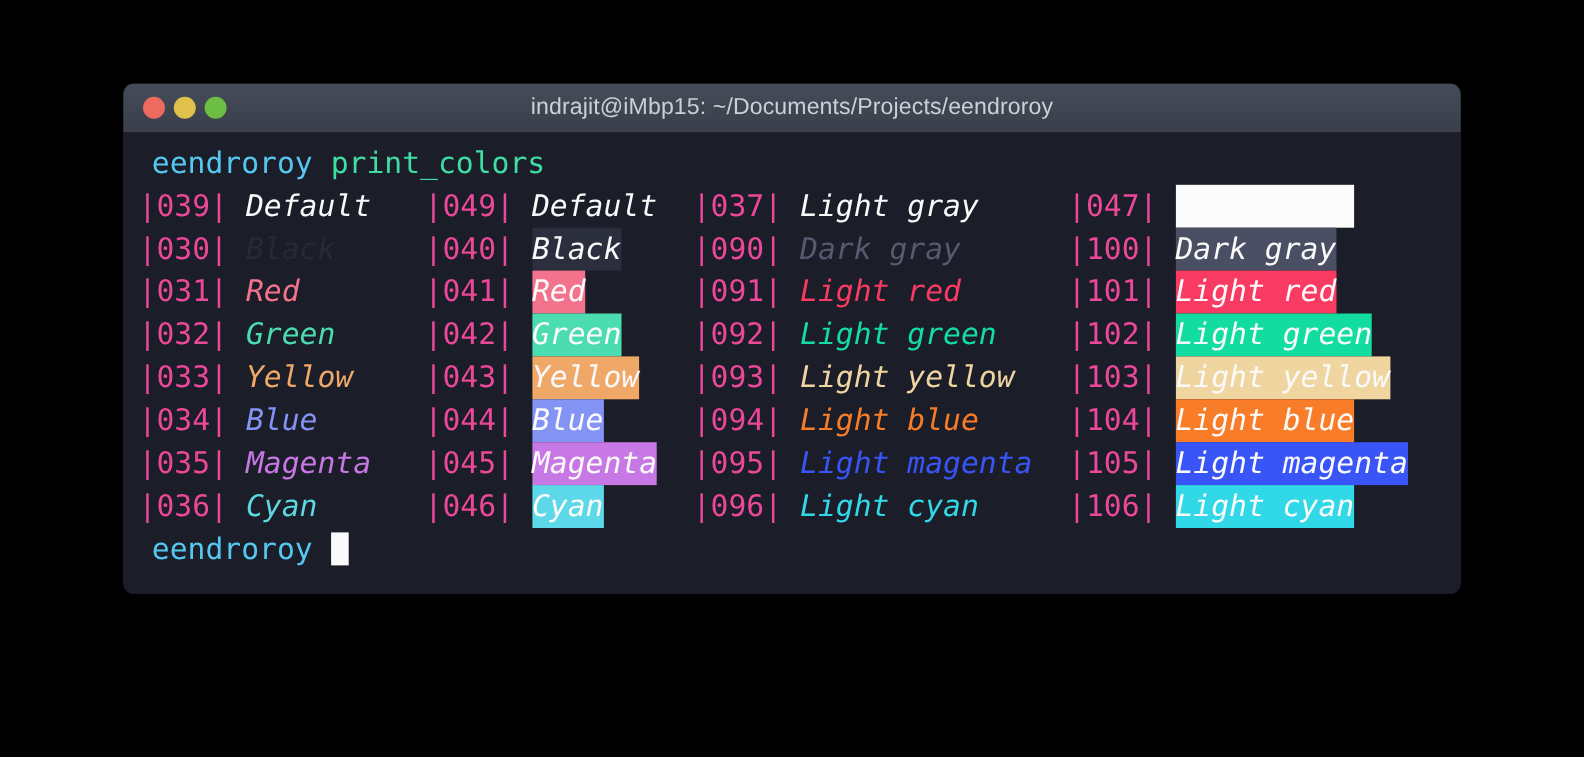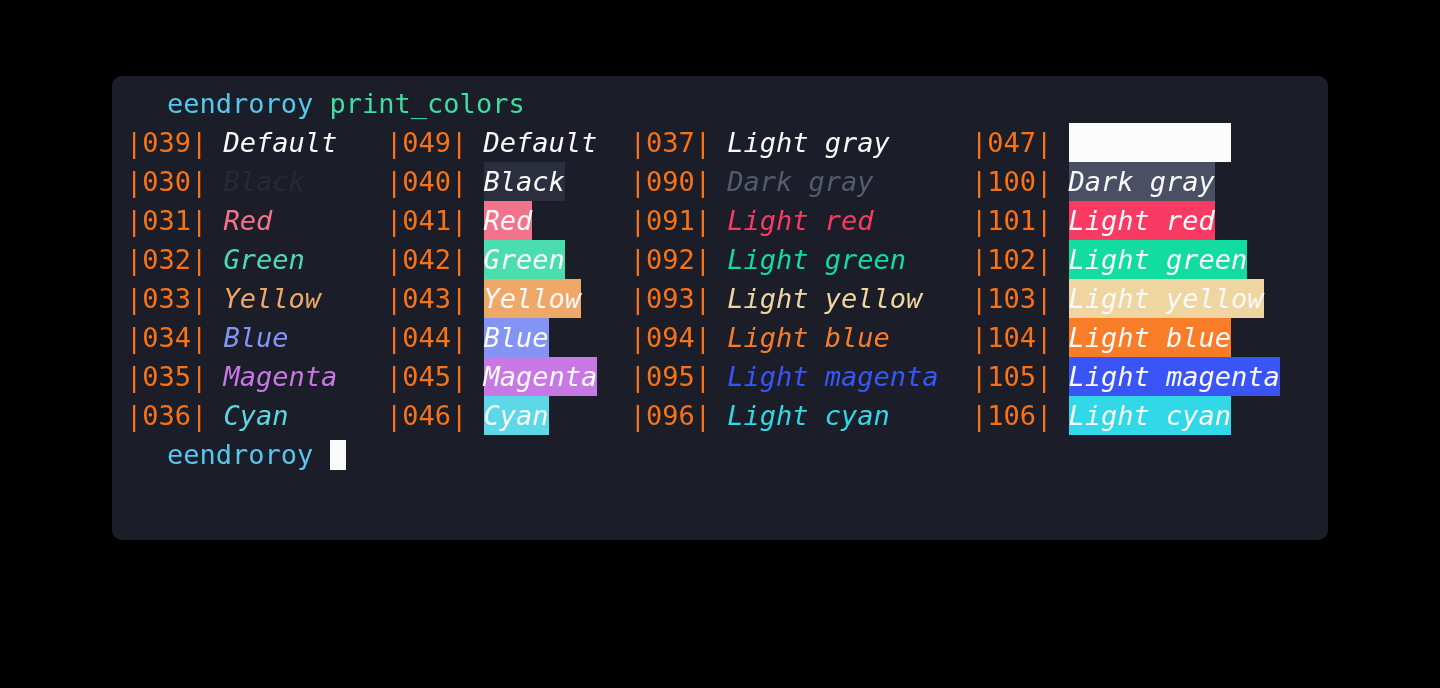--- a/index.html
+++ b/index.html
@@ -70,23 +70,22 @@
     padding: 8px 0 0 0;
     box-sizing: border-box;
   }
 
   .term-line {
     height: 39px;
     line-height: 39px;
     white-space: pre;
     font-family: "DejaVu Sans Mono", monospace;
     font-size: 27px;
-    padding-left: 18px;
+    padding-left: 26px;
     color: #FAFAFA;
-    margin-left: 37px;
   }
 
   .prompt-user { color: #55C8F0; }
   .prompt-cmd  { color: #3DDDA4; }
 
   .cursor-block {
     display: inline-block;
     width: 16px;
     height: 30px;
     background: #FAFAFA;
@@ -101,37 +100,45 @@
     font-family: "DejaVu Sans Mono", monospace;
     font-size: 27px;
     line-height: 39px;
     padding-left: 4px;
   }
   .cell {
     display: inline-block;
     vertical-align: top;
   }
   .code {
-    color: #f97316;
+    color: #ec4899;
     display: inline-block;
     text-align: right;
   }
   .swatch {
     display: inline-block;
     height: 39px;
     line-height: 39px;
     padding: 0;
     font-style: italic;
   }
 </style>
 </head>
 <body>
 
 <div id="terminal-window">
 
+  <div id="title-bar">
+    <div id="traffic-lights">
+      <span class="light close"></span>
+      <span class="light min"></span>
+      <span class="light max"></span>
+    </div>
+    <div id="title-text">indrajit@iMbp15: ~/Documents/Projects/eendroroy</div>
+  </div>
 
   <div id="terminal-body">
 
     <div class="term-line"><span class="prompt-user">eendroroy</span><span> </span><span class="prompt-cmd">print_colors</span></div>
 
     <div id="color-grid">
         <div class="color-row" style="position: relative;"><span class="cell" style="position: absolute; left: 14px;"><span class="code">|039| </span><span class="swatch" style="color: rgb(250, 250, 250);">Default</span></span><span class="cell" style="position: absolute; left: 274px;"><span class="code">|049| </span><span class="swatch" style="background: transparent; color: rgb(250, 250, 250);">Default</span></span><span class="cell" style="position: absolute; left: 517.75px;"><span class="code">|037| </span><span class="swatch" style="color: rgb(250, 250, 250);">Light gray</span></span><span class="cell" style="position: absolute; left: 859px;"><span class="code">|047| </span><span class="swatch" style="background: rgb(252, 252, 252); color: rgb(252, 252, 252);">Light gray</span></span></div>
         <div class="color-row" style="position: relative;"><span class="cell" style="position: absolute; left: 14px;"><span class="code">|030| </span><span class="swatch" style="color: rgb(38, 42, 54);">Black</span></span><span class="cell" style="position: absolute; left: 274px;"><span class="code">|040| </span><span class="swatch" style="background: rgb(43, 46, 60); color: rgb(250, 250, 250);">Black</span></span><span class="cell" style="position: absolute; left: 517.75px;"><span class="code">|090| </span><span class="swatch" style="color: rgb(85, 90, 110);">Dark gray</span></span><span class="cell" style="position: absolute; left: 859px;"><span class="code">|100| </span><span class="swatch" style="background: rgb(74, 79, 99); color: rgb(250, 250, 250);">Dark gray</span></span></div>
         <div class="color-row" style="position: relative;"><span class="cell" style="position: absolute; left: 14px;"><span class="code">|031| </span><span class="swatch" style="color: rgb(244, 115, 140);">Red</span></span><span class="cell" style="position: absolute; left: 274px;"><span class="code">|041| </span><span class="swatch" style="background: rgb(244, 115, 140); color: rgb(250, 250, 250);">Red</span></span><span class="cell" style="position: absolute; left: 517.75px;"><span class="code">|091| </span><span class="swatch" style="color: rgb(249, 59, 99);">Light red</span></span><span class="cell" style="position: absolute; left: 859px;"><span class="code">|101| </span><span class="swatch" style="background: rgb(249, 59, 99); color: rgb(250, 250, 250);">Light red</span></span></div>
         <div class="color-row" style="position: relative;"><span class="cell" style="position: absolute; left: 14px;"><span class="code">|032| </span><span class="swatch" style="color: rgb(75, 220, 176);">Green</span></span><span class="cell" style="position: absolute; left: 274px;"><span class="code">|042| </span><span class="swatch" style="background: rgb(75, 220, 176); color: rgb(250, 250, 250);">Green</span></span><span class="cell" style="position: absolute; left: 517.75px;"><span class="code">|092| </span><span class="swatch" style="color: rgb(19, 220, 160);">Light green</span></span><span class="cell" style="position: absolute; left: 859px;"><span class="code">|102| </span><span class="swatch" style="background: rgb(19, 220, 160); color: rgb(250, 250, 250);">Light green</span></span></div>

